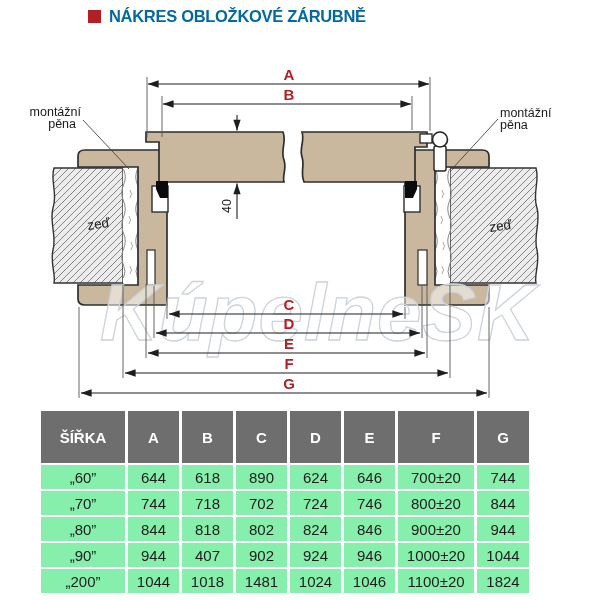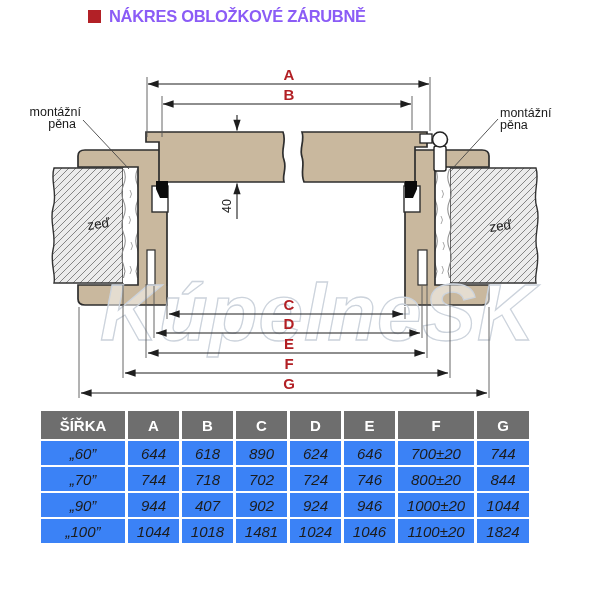--- a/index.html
+++ b/index.html
@@ -1,24 +1,24 @@
 <!DOCTYPE html>
 <html><head>
 <meta charset="utf-8">
 <style>
   html,body{margin:0;padding:0;background:#fff;}
   body{width:600px;height:600px;position:relative;overflow:hidden;
        font-family:"Liberation Sans", sans-serif;}
   .title-row{position:absolute;left:88px;top:7px;display:flex;align-items:center;}
   .bullet{width:13px;height:13px;background:#b22026;display:inline-block;margin-right:8px;}
-  .title-text{font-size:16.5px;font-weight:bold;color:#8b5cf6;letter-spacing:-0.3px;white-space:nowrap;}
+  .title-text{font-size:16.5px;font-weight:bold;color:#0369a1;letter-spacing:-0.3px;white-space:nowrap;}
   #diagram{position:absolute;left:0;top:30px;}
   table.dims{position:absolute;left:38px;top:409px;border-collapse:separate;border-spacing:3px 2px;}
-  table.dims th{background:#6e6e6e;color:#fff;font-size:15px;font-weight:bold;height:28px;padding:0 4px;text-align:center;}
-  table.dims td{background:#3b82f6;color:#1c1c1c;font-size:15px;height:24px;padding:0 4px;text-align:center;font-style:italic;}
+  table.dims th{background:#6e6e6e;color:#fff;font-size:15px;font-weight:bold;height:52px;padding:0 4px;text-align:center;}
+  table.dims td{background:#86efac;color:#1c1c1c;font-size:15px;height:24px;padding:0 4px;text-align:center;}
   .c0{width:84px}.cn{width:51px}.cf{width:76px}.cg{width:52px}
 </style>
 </head>
 <body>
 
 <div class="title-row">
   <span class="bullet"></span>
   <span class="title-text">NÁKRES OBLOŽKOVÉ ZÁRUBNĚ</span>
 </div>
 
@@ -164,31 +164,41 @@
     <td>„70”</td>
     <td>744</td>
     <td>718</td>
     <td>702</td>
     <td>724</td>
     <td>746</td>
     <td>800±20</td>
     <td>844</td>
   </tr>
   <tr>
+    <td>„80”</td>
+    <td>844</td>
+    <td>818</td>
+    <td>802</td>
+    <td>824</td>
+    <td>846</td>
+    <td>900±20</td>
+    <td>944</td>
+  </tr>
+  <tr>
     <td>„90”</td>
     <td>944</td>
     <td>407</td>
     <td>902</td>
     <td>924</td>
     <td>946</td>
     <td>1000±20</td>
     <td>1044</td>
   </tr>
   <tr>
-    <td>„100”</td>
+    <td>„200”</td>
     <td>1044</td>
     <td>1018</td>
     <td>1481</td>
     <td>1024</td>
     <td>1046</td>
     <td>1100±20</td>
     <td>1824</td>
   </tr>
 </tbody>
   </table>

